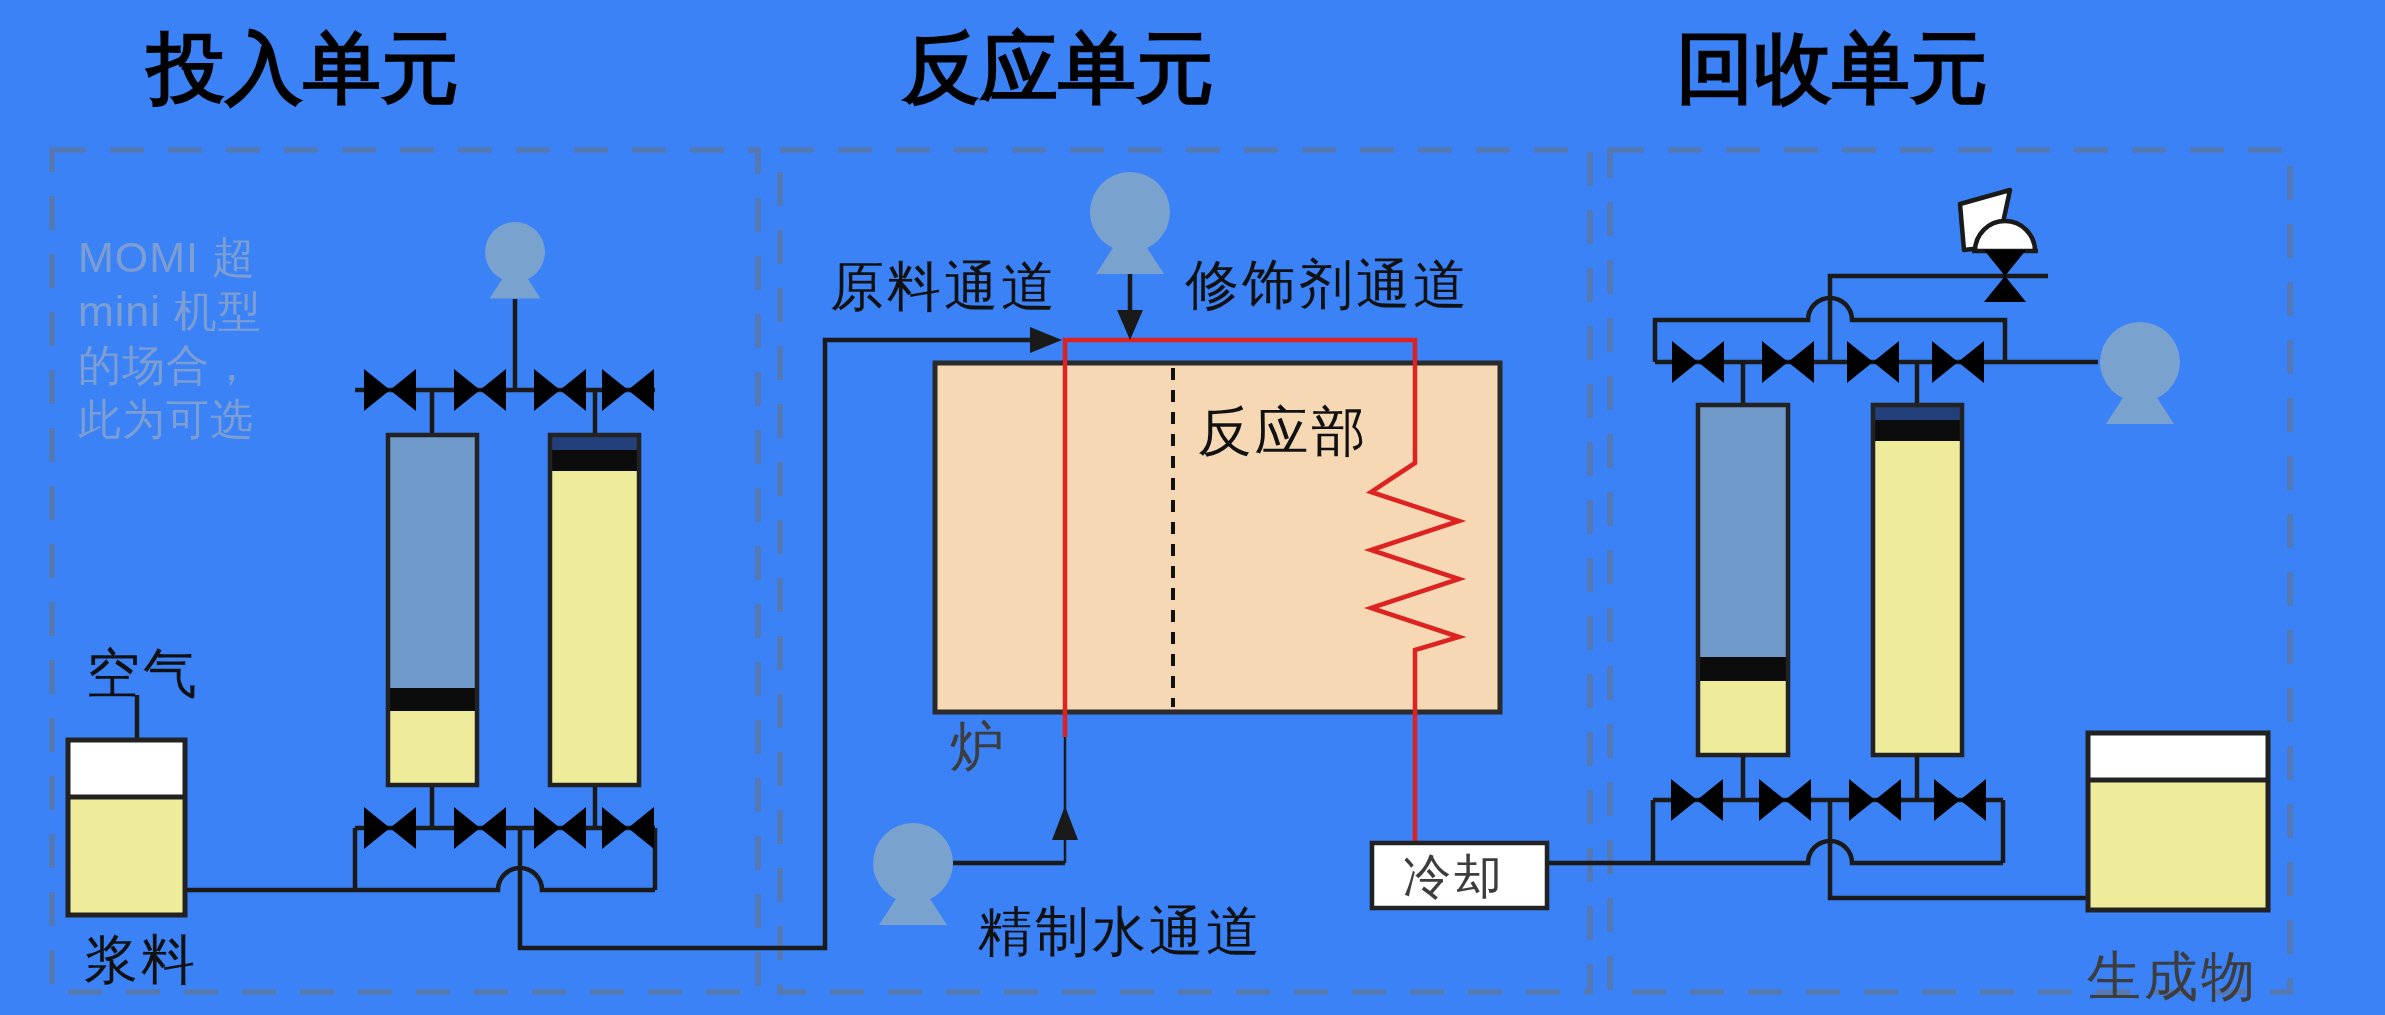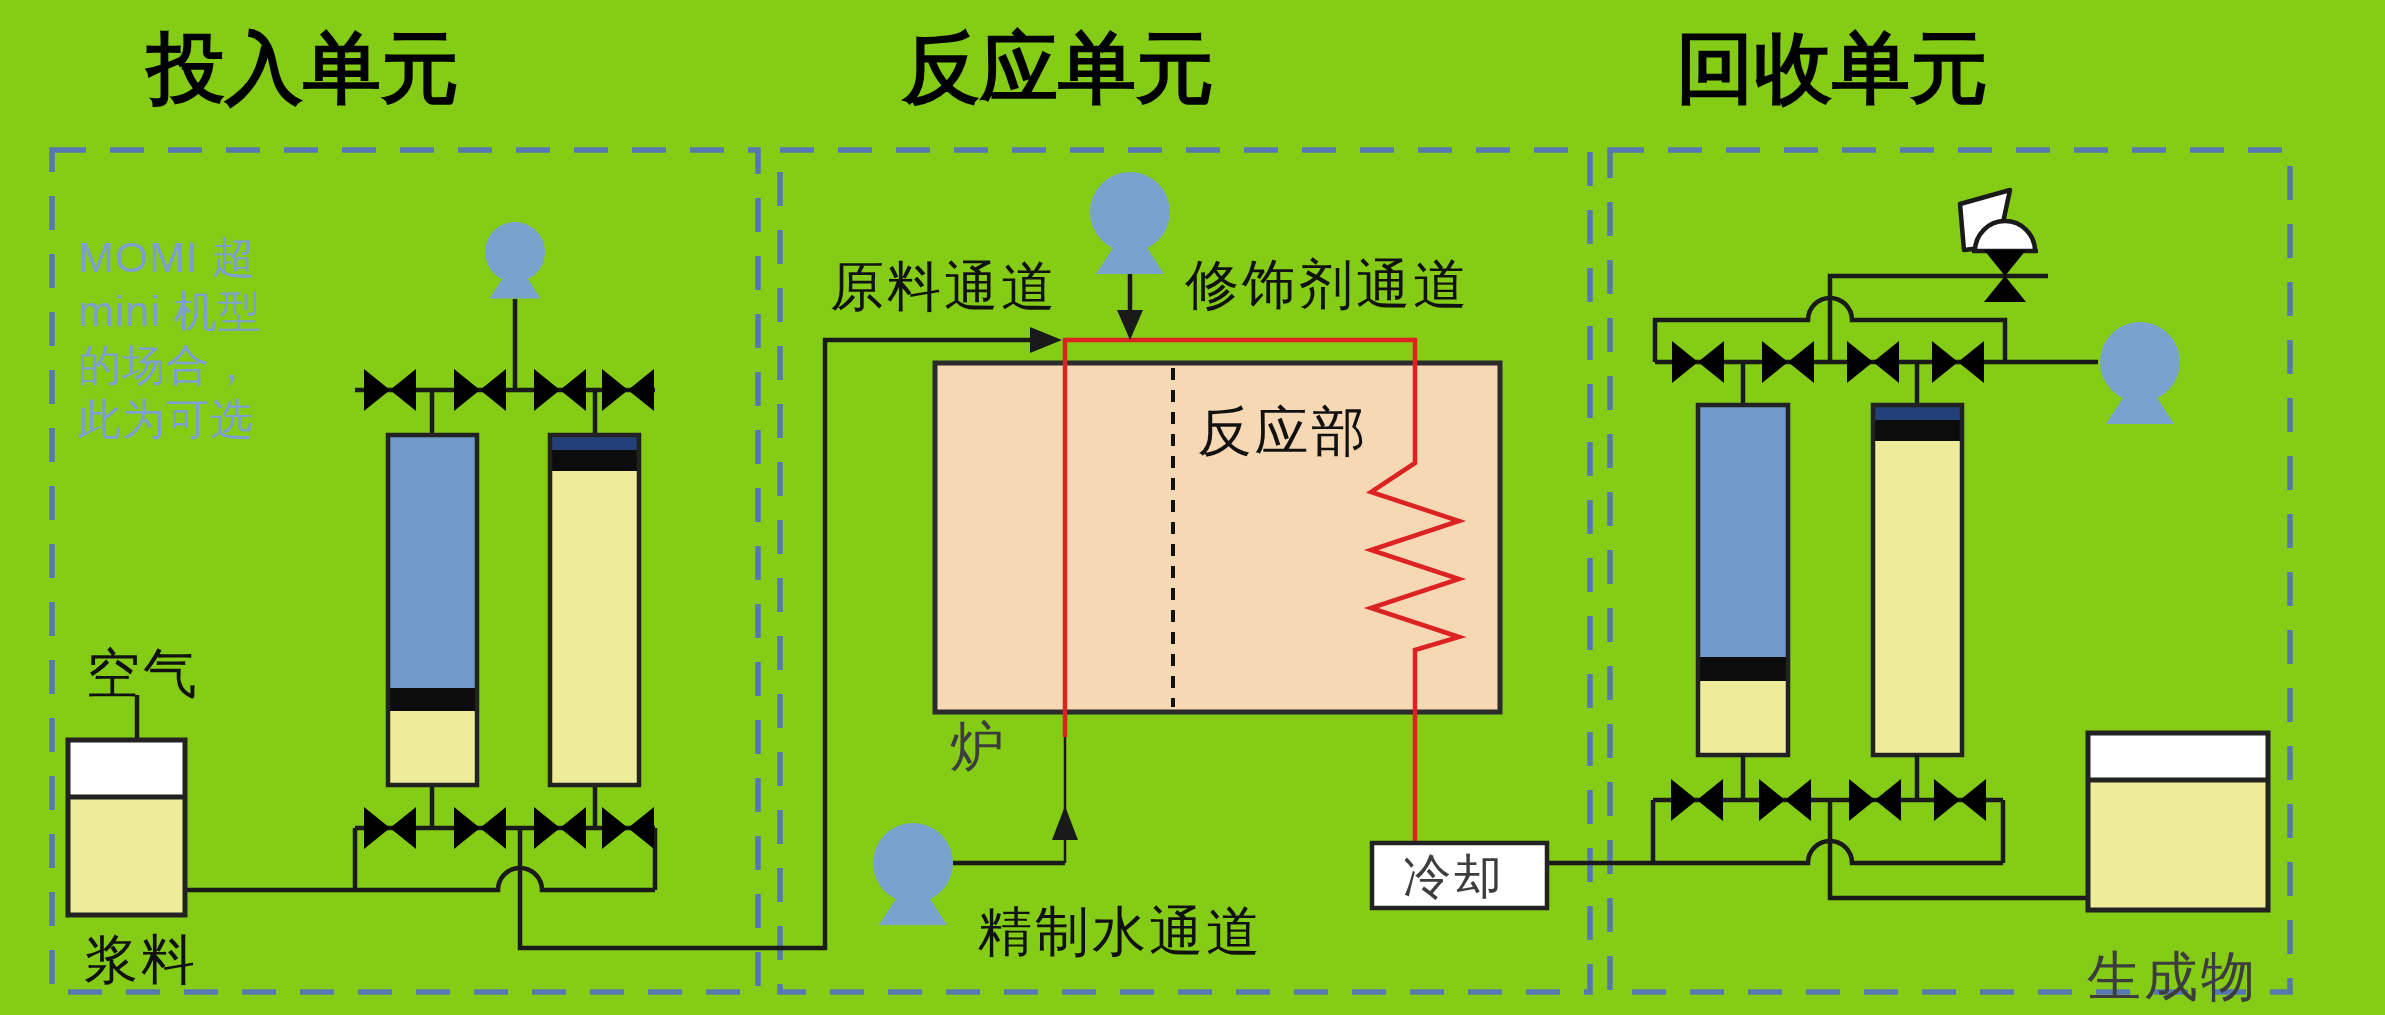--- a/index.html
+++ b/index.html
@@ -2,21 +2,21 @@
 <html style="--pump-blue: #7aa2cf; --column-blue: #6f9ac9; --liquid-yellow: #eeeb9b; --navy-cap: #24407a; --band-black: #0c0c0c; --furnace-fill: #f6d8b4; --line-red: #dd2222; --pipe-black: #1a1a1a; --dashed-border: #5578b0; --note-blue: #7d9ed2; --title-black: #000000;"><head>
 <meta charset="utf-8">
 <style>
   :root{
     --pump-blue:#7aa2cf; --column-blue:#6f9ac9; --liquid-yellow:#eeeb9b;
     --navy-cap:#24407a; --band-black:#0c0c0c; --furnace-fill:#f6d8b4;
     --line-red:#dd2222; --pipe-black:#1a1a1a; --dashed-border:#5578b0;
     --note-blue:#7d9ed2; --title-black:#000;
   }
   html,body{margin:0;padding:0;background:#fff;}
-  .stage{width:2385px;height:1015px;position:relative;background:#84cc16;}
+  .stage{width:2385px;height:1015px;position:relative;background:#3b82f6;}
   svg text{font-family:"Liberation Sans","DejaVu Sans",sans-serif;}
   .title{font-size:78px;font-weight:bold;fill:var(--title-black);text-anchor:middle;}
   .label{font-size:54px;fill:#111;letter-spacing:3px;}
   .label-mid{text-anchor:middle;}
   .label-gray{fill:#3d3d3d;}
   .note{font-size:43px;fill:var(--note-blue);letter-spacing:1px;}
   .dashed-box{fill:none;stroke:var(--dashed-border);stroke-width:5.5;stroke-dasharray:34 24;}
   .pipe{fill:none;stroke:var(--pipe-black);stroke-width:4.5;}
   .pipe-thin{fill:none;stroke:var(--pipe-black);stroke-width:2.5;}
   .red-pipe{fill:none;stroke:var(--line-red);stroke-width:4.5;}

